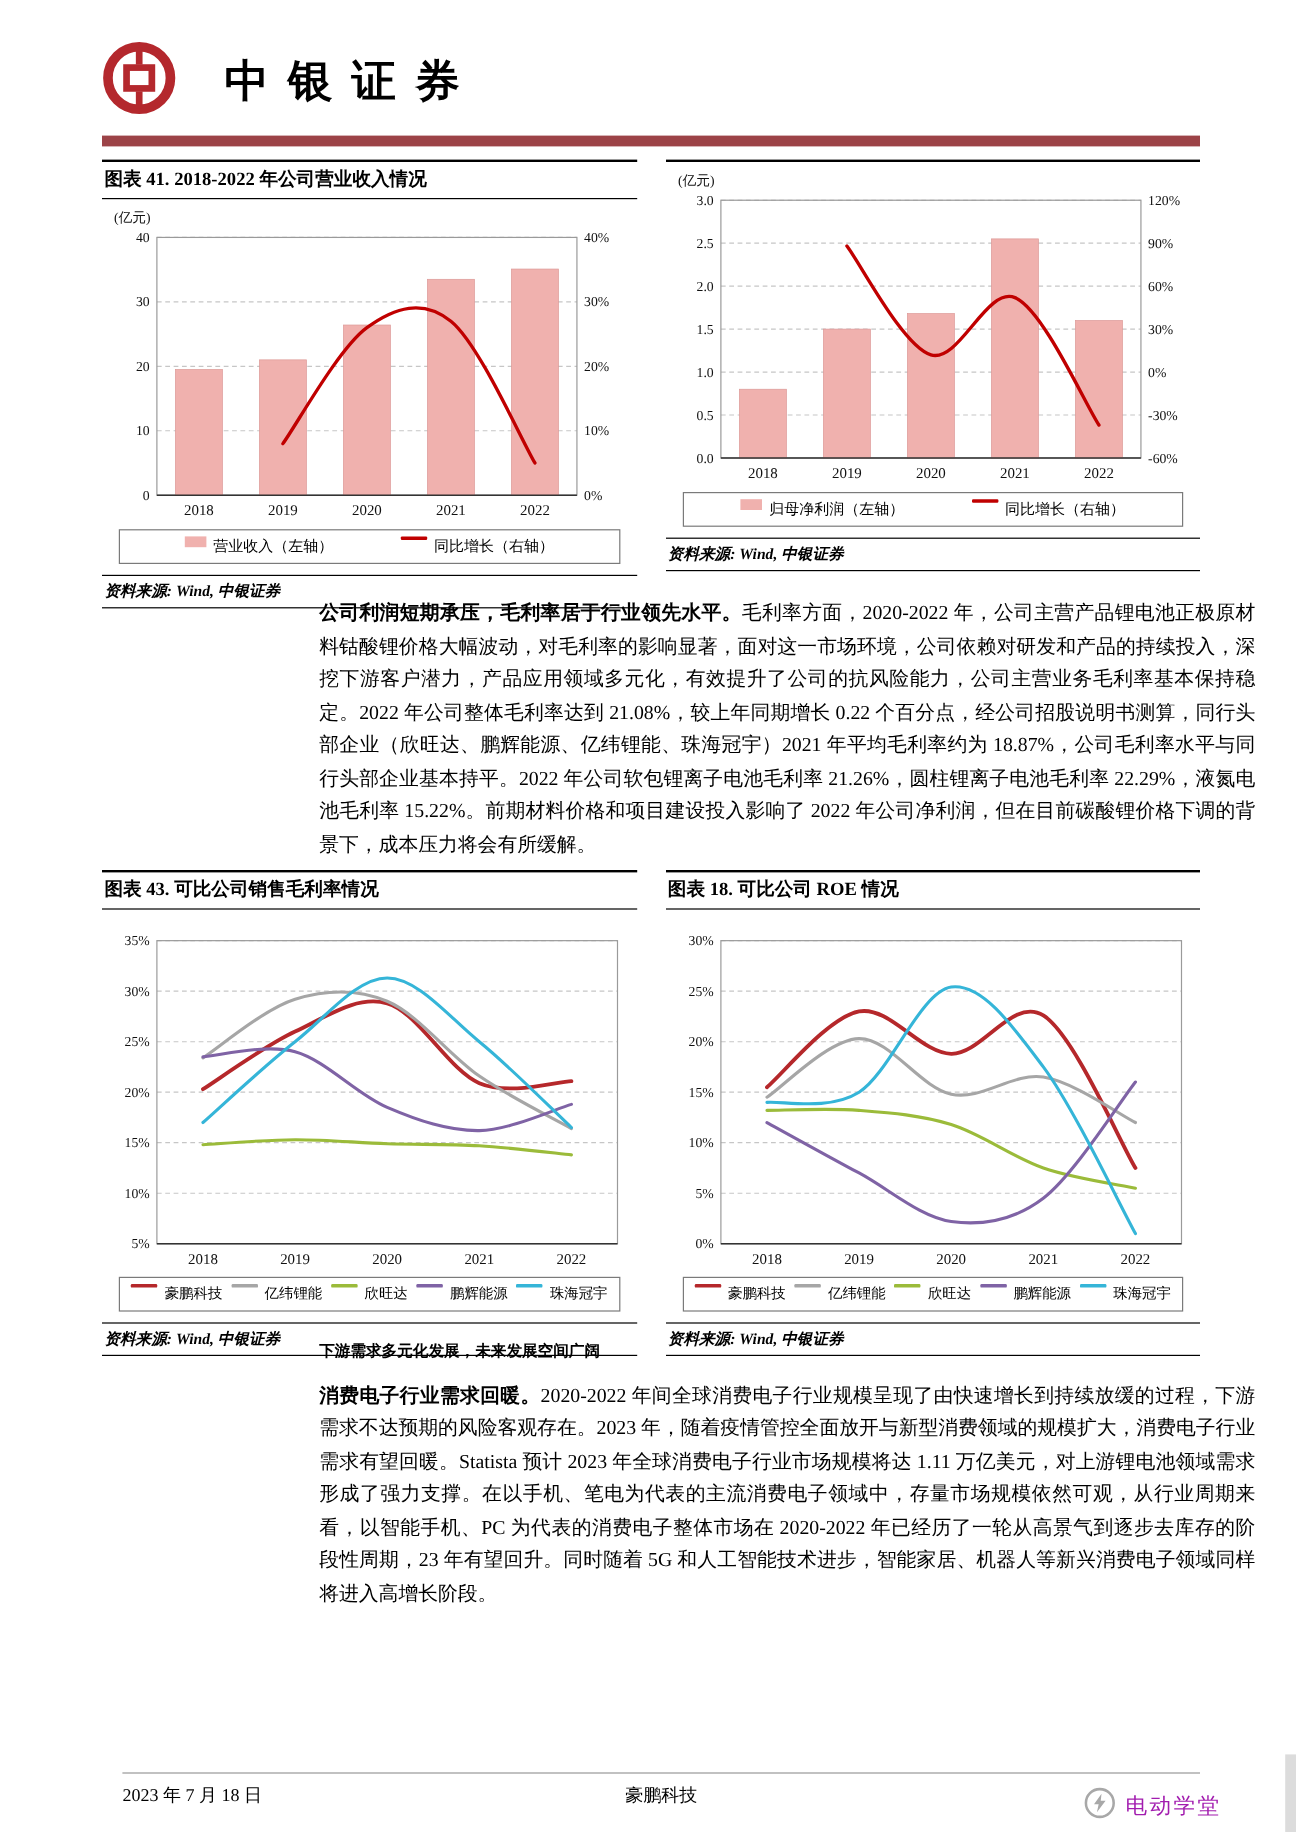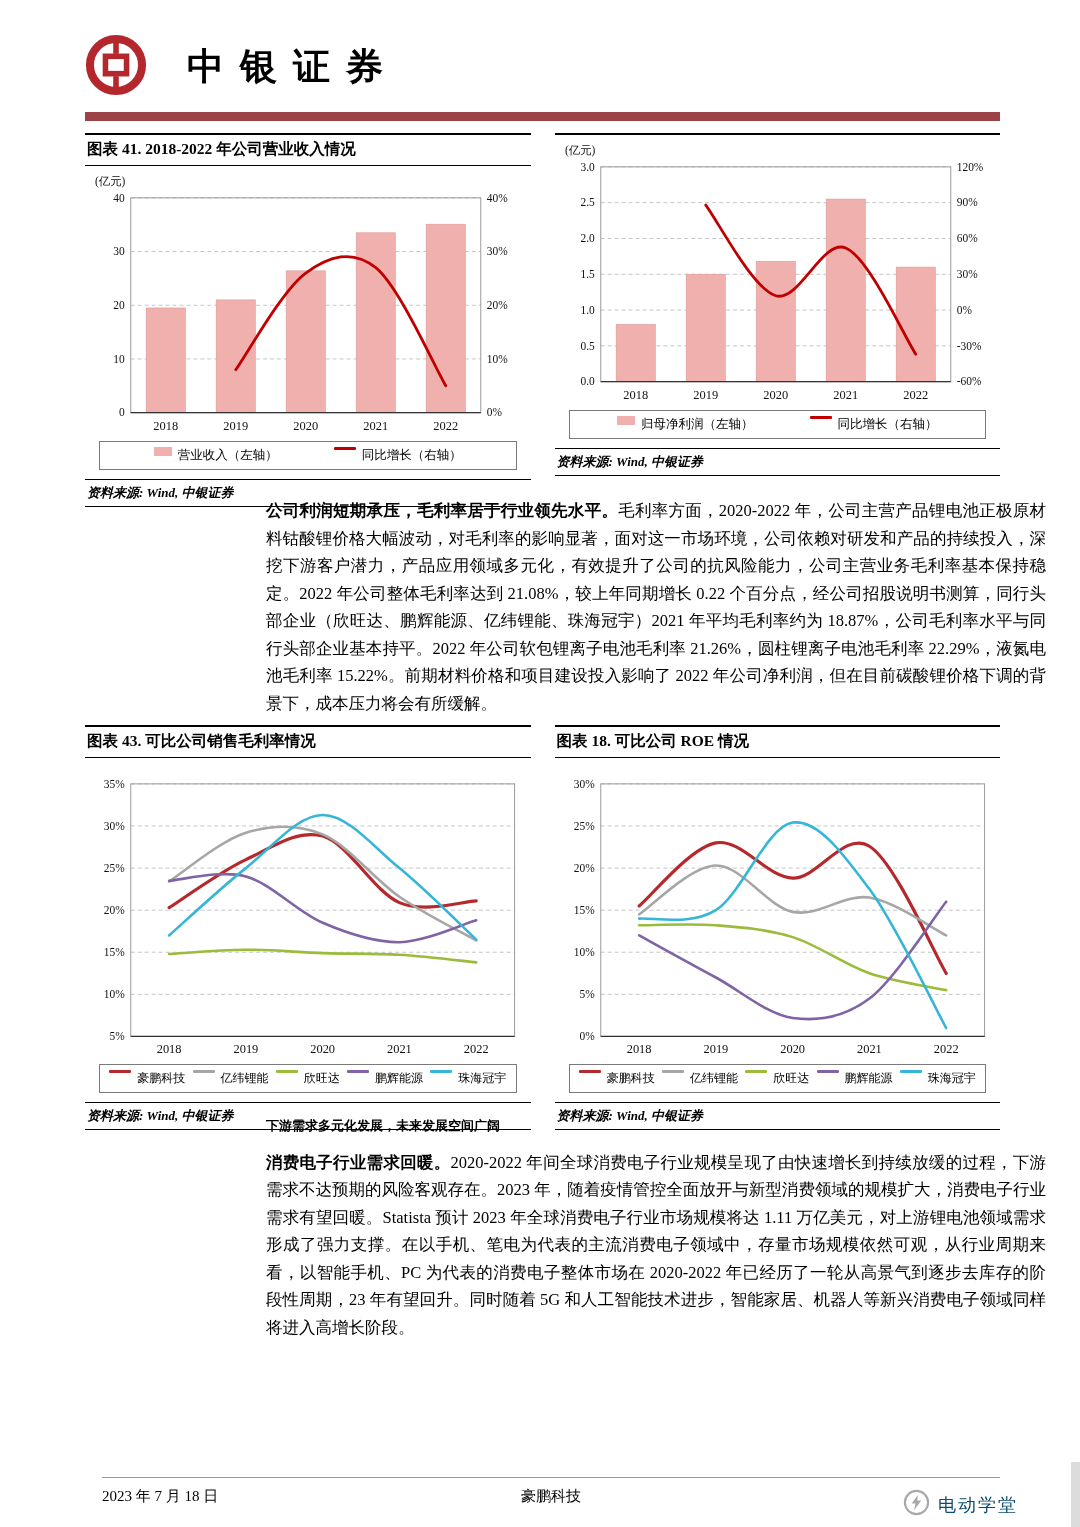--- a/index.html
+++ b/index.html
@@ -25,21 +25,21 @@
   .sw-line{width:22px;height:3px;display:inline-block;border-radius:1px;}
   .fig-source{border-top:1.2px solid #000;border-bottom:1.2px solid #000;font-style:italic;
               font-weight:700;font-size:13px;padding:4px 2px;}
   .para{position:absolute;left:232px;width:780px;font-size:16.5px;line-height:27.5px;text-align:justify;margin-left:34px;}
   .para1{top:497px;} .para2{top:1112px;}
   .section-head{font-weight:700;font-size:13px;margin-bottom:9px;}
   .footer{position:absolute;left:102px;right:80px;top:1477px;border-top:1px solid #999;
           padding-top:9px;font-size:15px;}
   .footer-center{position:absolute;left:0;right:0;text-align:center;top:9px;}
   .watermark{position:absolute;top:1489px;right:62px;display:flex;align-items:center;gap:8px;
-             color:#0c4a6e;font-size:18px;letter-spacing:2px;}
+             color:#a21caf;font-size:18px;letter-spacing:2px;}
   .edge-strip{position:absolute;right:0;top:1462px;width:9px;height:65px;background:#dcdcdc;}
 </style>
 </head>
 <body>
 
 <div class="header">
   <div class="logo-row">
     <span>
       <svg width="62" height="62" viewBox="0 0 100 100" aria-hidden="true">
         <circle cx="50" cy="50" r="42" fill="none" stroke="#b4282d" stroke-width="13"></circle>

